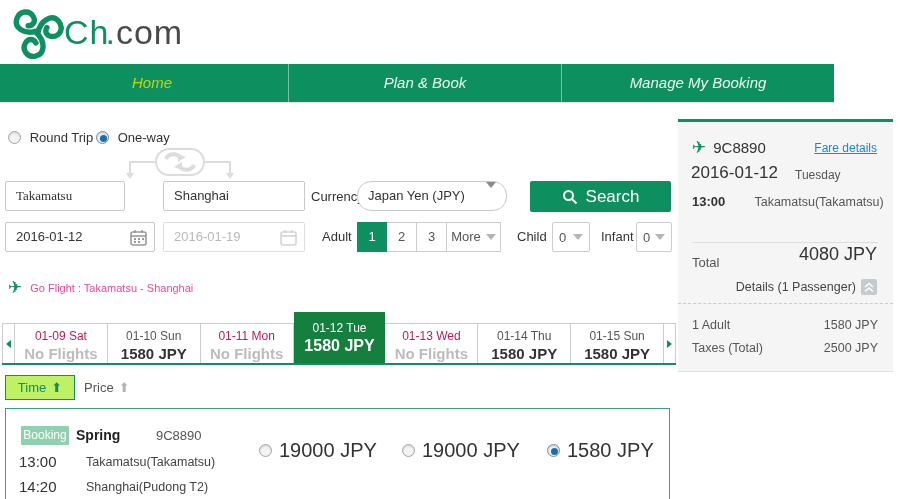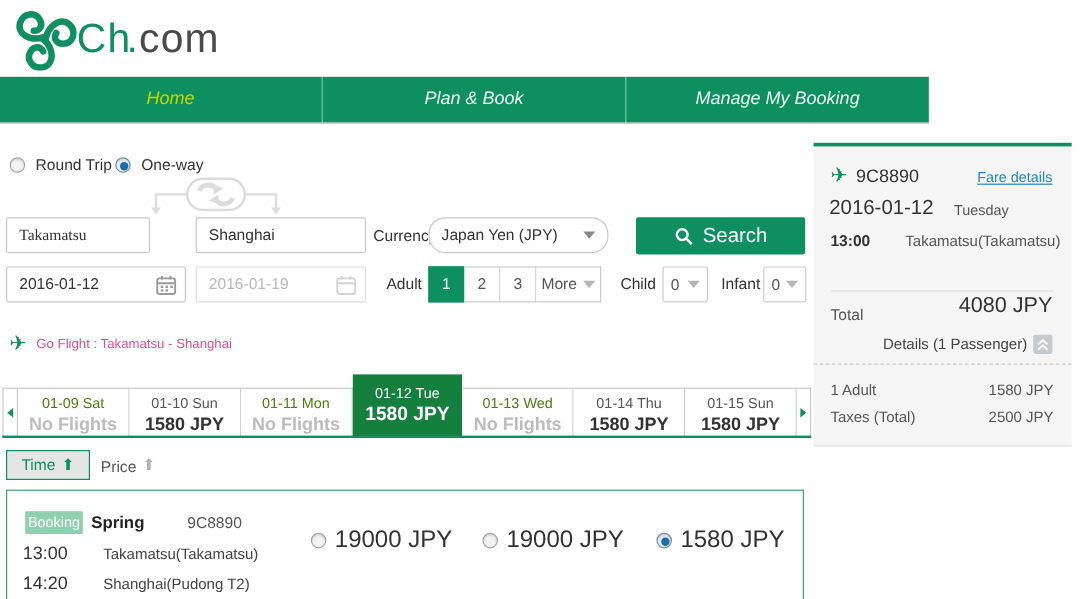--- a/index.html
+++ b/index.html
@@ -8,21 +8,21 @@
 
   
   #header { position:absolute; left:0; top:0; width:900px; height:64px; background:#fff; }
   .logo { position:absolute; left:10px; top:5px; display:flex; align-items:center; }
   .logo-text { font-size:34px; letter-spacing:1px; line-height:54px; }
   .logo-green { color:#0e8f60; }
   .logo-dot { color:#0e8f60; margin-left:-4px; }
   .logo-dark { color:#4a4a4a; }
 
   
-  #nav { position:absolute; left:0; top:64px; width:774px; height:39px; background:#0e8f60;
+  #nav { position:absolute; left:0; top:64px; width:834px; height:39px; background:#0e8f60;
     display:flex; border-bottom:1px solid #e3e3e3;padding-left:16px; }
   .nav-item { flex:1; text-align:center; line-height:38px; font-size:15px; font-style:italic;
     color:#eef9f3; cursor:pointer; border-right:1px solid rgba(255,255,255,.45); }
   .nav-item:last-child { border-right:none; }
   .nav-item.active { color:#c6d500; }
 
   
   .radio { display:inline-block; width:13px; height:13px; border-radius:50%;
     border:1px solid #a5a5a5; background:#f3f3f3; position:relative; vertical-align:-2px;
     box-shadow:inset 0 1px 2px rgba(0,0,0,.15); }
@@ -36,21 +36,21 @@
   #swap-widget { position:absolute; left:100px; top:146px; }
 
   
   .tbox { position:absolute; height:30px; border:1px solid #c9c9c9; border-radius:2px;
     background:#fff; font-size:13px; color:#333; padding:0 10px; line-height:28px; }
   .tbox.dis { border-color:#ddd; color:#b9b9b9; }
   .flabel { position:absolute; font-size:13px; color:#333; }
   .caret { display:inline-block; width:0; height:0; border-left:5px solid transparent;
     border-right:5px solid transparent; border-top:6px solid #8a8a8a; vertical-align:2px; }
   .caret.lite { border-top-color:#b5b5b5; }
-  .select { display:flex; align-items:center; justify-content:space-between;border-radius:14px; }
+  .select { display:flex; justify-content:space-between;border-radius:14px; }
   .cal-ico { position:absolute; right:7px; top:6px; }
 
   
   #search-btn { position:absolute; left:530px; top:181px; width:141px; height:31px;
     background:#0e8f60; border:none; border-radius:2px; color:#fff; font-size:17px;
     display:flex; align-items:center; justify-content:center; gap:8px; cursor:pointer; }
 
   
   .pax-cells { position:absolute; left:357px; top:222px; display:flex; height:30px; }
   .pax-cell { width:30px; border:1px solid #ccc; border-left:none; text-align:center;
@@ -77,29 +77,29 @@
   .tab-arrow.right { border-right:1px solid #ccc; border-left:none; }
   .tri-l { width:0; height:0; border-top:4px solid transparent; border-bottom:4px solid transparent;
     border-right:5px solid #0e8f60; }
   .tri-r { width:0; height:0; border-top:4px solid transparent; border-bottom:4px solid transparent;
     border-left:5px solid #0e8f60; }
   .tab { flex:1; height:42px; background:#fff; border-top:1px solid #ccc; border-right:1px solid #ccc;
     text-align:center; padding-top:5px; cursor:pointer; }
   .tab:nth-child(2) { border-left:1px solid #ccc; }
   .tab .d { font-size:12px; color:#555; }
   .tab .p { font-size:15px; font-weight:bold; color:#333; margin-top:2px; }
-  .tab.none .d { color:#4d7c0f; }
+  .tab.none .d { color:#be185d; }
   .tab.none .p { color:#bcbcbc; }
   .tab.sel { height:53px; background:#15803d; border:none; padding-top:9px; }
   .tab.sel .d, .tab.sel .p { color:#fff; }
   .tab.sel .p { font-size:16px; }
 
   
   #sort-time { position:absolute; left:5px; top:375px; width:70px; height:25px;
-    border:1px solid #0e8f60; background:#e5e5e5; color:#0e8f60; font-size:13px;
+    border:1px solid #0e8f60; background:#bef264; color:#0e8f60; font-size:13px;
     display:flex; align-items:center; justify-content:center; gap:5px; cursor:pointer; }
   #sort-price { position:absolute; left:84px; top:380px; font-size:13px; color:#555;
     cursor:pointer; display:flex; align-items:center; gap:5px; }
   .up-arr { font-size:13px; }
   #sort-price .up-arr { color:#b3b3b3; }
 
   
   #flight-card { position:absolute; left:5px; top:408px; width:665px; height:96px;
     border:1px solid #3aa376; background:#fff; }
   .badge { position:absolute; left:15px; top:17px; width:48px; height:19px; background:#8fd0ae;

